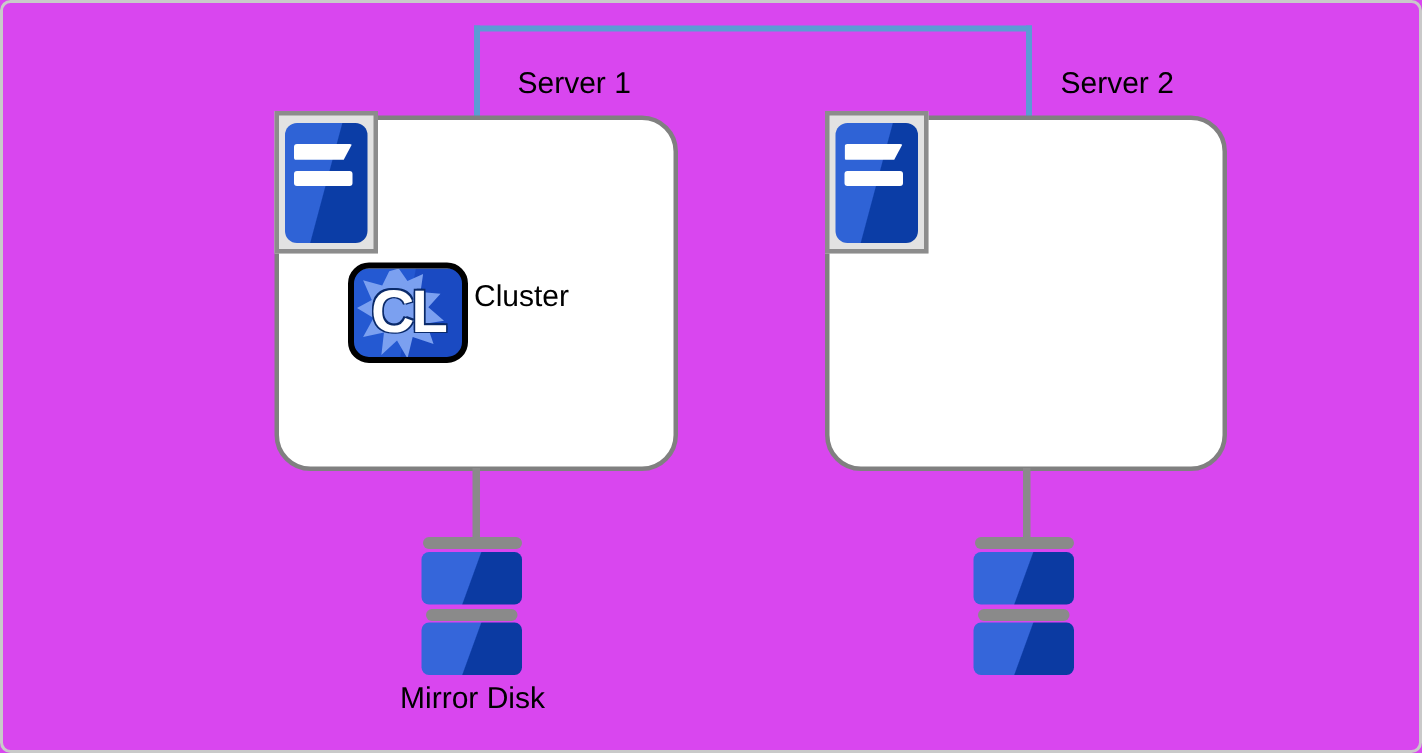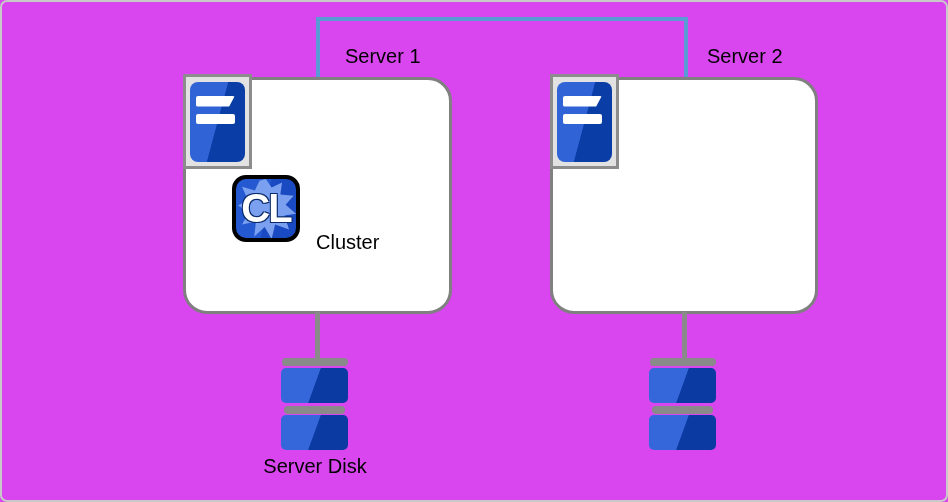--- a/index.html
+++ b/index.html
@@ -63,21 +63,21 @@
     width: 39px; height: 11px;
     background: #ffffff;
     border-radius: 2px;
   }
   .tower .bar.b1 { top: 14px; clip-path: polygon(0 0, 100% 0, 85% 100%, 0 100%); }
   .tower .bar.b2 { top: 32px; height: 10px; }
 
   .cl-icon {
     position: absolute;
     left: 232px; top: 175px;
-    width: 68px; height: 67px;
+    width: 80px; height: 67px;
     background: linear-gradient(100deg, #2459d2 49.5%, #1a4ac2 50.5%);
     border: 4px solid #000000;
     border-radius: 14px;
     box-sizing: border-box;
     display: flex; align-items: center; justify-content: center;
     overflow: hidden;
   }
   .cl-blob {
     position: absolute;
     left: 2px; top: 0px;
@@ -97,21 +97,20 @@
     text-shadow: 1px 1px 0 #0a2a6a, -1px 1px 0 #0a2a6a,
                  1px -1px 0 #0a2a6a, -1px -1px 0 #0a2a6a;
   }
 
   .cluster-text {
     position: absolute;
     left: 316px; top: 185px;
     font-size: 20px;
     line-height: 26px;
     color: #000000;
-    margin-top: 44px;
   }
 
   .disk-cap {
     position: absolute;
     height: 8px;
     background: #8a8a8a;
     border-radius: 4px;
   }
   .disk-platter {
     position: absolute;
@@ -176,16 +175,16 @@
     <div class="disk-platter" style="left:281px; top:415px;"></div>
   </div>
 
   <div>
     <div class="disk-cap" style="left:650px; top:358px; width:66px;"></div>
     <div class="disk-platter" style="left:649px; top:368px;"></div>
     <div class="disk-cap" style="left:652px; top:406px; width:61px;"></div>
     <div class="disk-platter" style="left:649px; top:415px;"></div>
   </div>
 
-  <div class="mirror-label">Server Disk</div>
+  <div class="mirror-label">Mirror Disk</div>
 
   <div class="outer-frame"></div>
 </div>
 
 </body></html>

